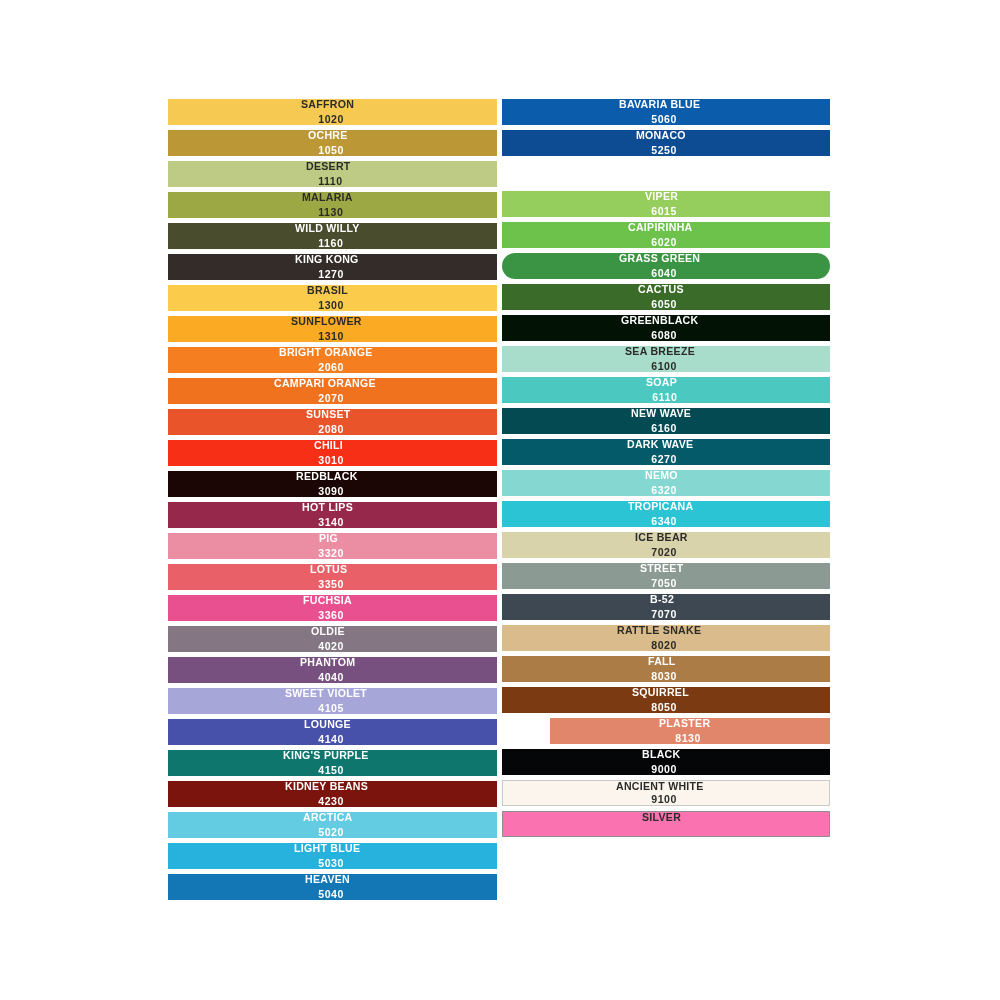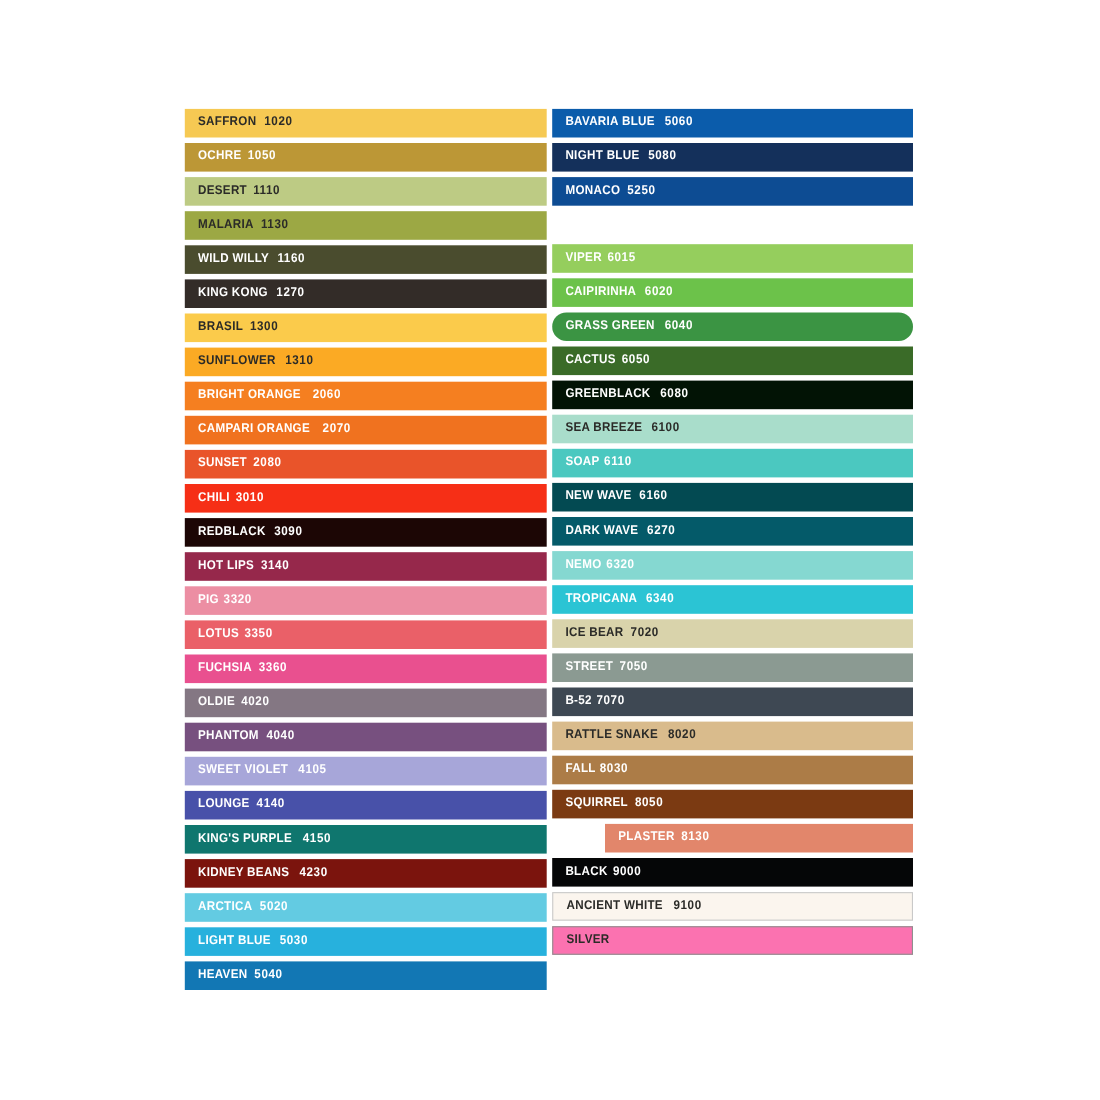--- a/index.html
+++ b/index.html
@@ -27,22 +27,24 @@
     flex-direction: column;
     gap: 5px;
     width: 328.5px;
   }
   .swatch-row {
     position: relative;
     height: 26px;
     box-sizing: border-box;
     display: flex;
     align-items: center;
+    justify-content: space-between;
     padding: 0 17px 0 12px;
     overflow: hidden;
+    flex-direction: column;
   }
   .swatch-name,
   .swatch-code {
     font-family: "Liberation Sans Narrow", "Liberation Sans", sans-serif;
     font-weight: bold;
     font-size: 11.5px;
     letter-spacing: 0.3px;
     line-height: 1;
     white-space: nowrap;
     transform: scaleX(0.92);
@@ -164,24 +166,20 @@
       <div class="swatch-row" style="background: rgb(18, 119, 180);">
         <span class="swatch-name" style="color: rgb(255, 255, 255);">HEAVEN</span>
         <span class="swatch-code" style="color: rgb(255, 255, 255);">5040</span>
       </div>
     </div>
   <div class="palette-column">
       <div class="swatch-row" style="background: rgb(11, 92, 171);">
         <span class="swatch-name" style="color: rgb(255, 255, 255);">BAVARIA BLUE</span>
         <span class="swatch-code" style="color: rgb(255, 255, 255);">5060</span>
       </div>
-      <div class="swatch-row" style="background: rgb(20, 48, 91);">
-        <span class="swatch-name" style="color: rgb(255, 255, 255);">NIGHT BLUE</span>
-        <span class="swatch-code" style="color: rgb(255, 255, 255);">5080</span>
-      </div>
       <div class="swatch-row" style="background: rgb(13, 76, 147);">
         <span class="swatch-name" style="color: rgb(255, 255, 255);">MONACO</span>
         <span class="swatch-code" style="color: rgb(255, 255, 255);">5250</span>
       </div>
       <div class="swatch-row" style="background: rgb(149, 206, 93); margin-top: 30px;">
         <span class="swatch-name" style="color: rgb(255, 255, 255);">VIPER</span>
         <span class="swatch-code" style="color: rgb(255, 255, 255);">6015</span>
       </div>
       <div class="swatch-row" style="background: rgb(108, 194, 74);">
         <span class="swatch-name" style="color: rgb(255, 255, 255);">CAIPIRINHA</span>

